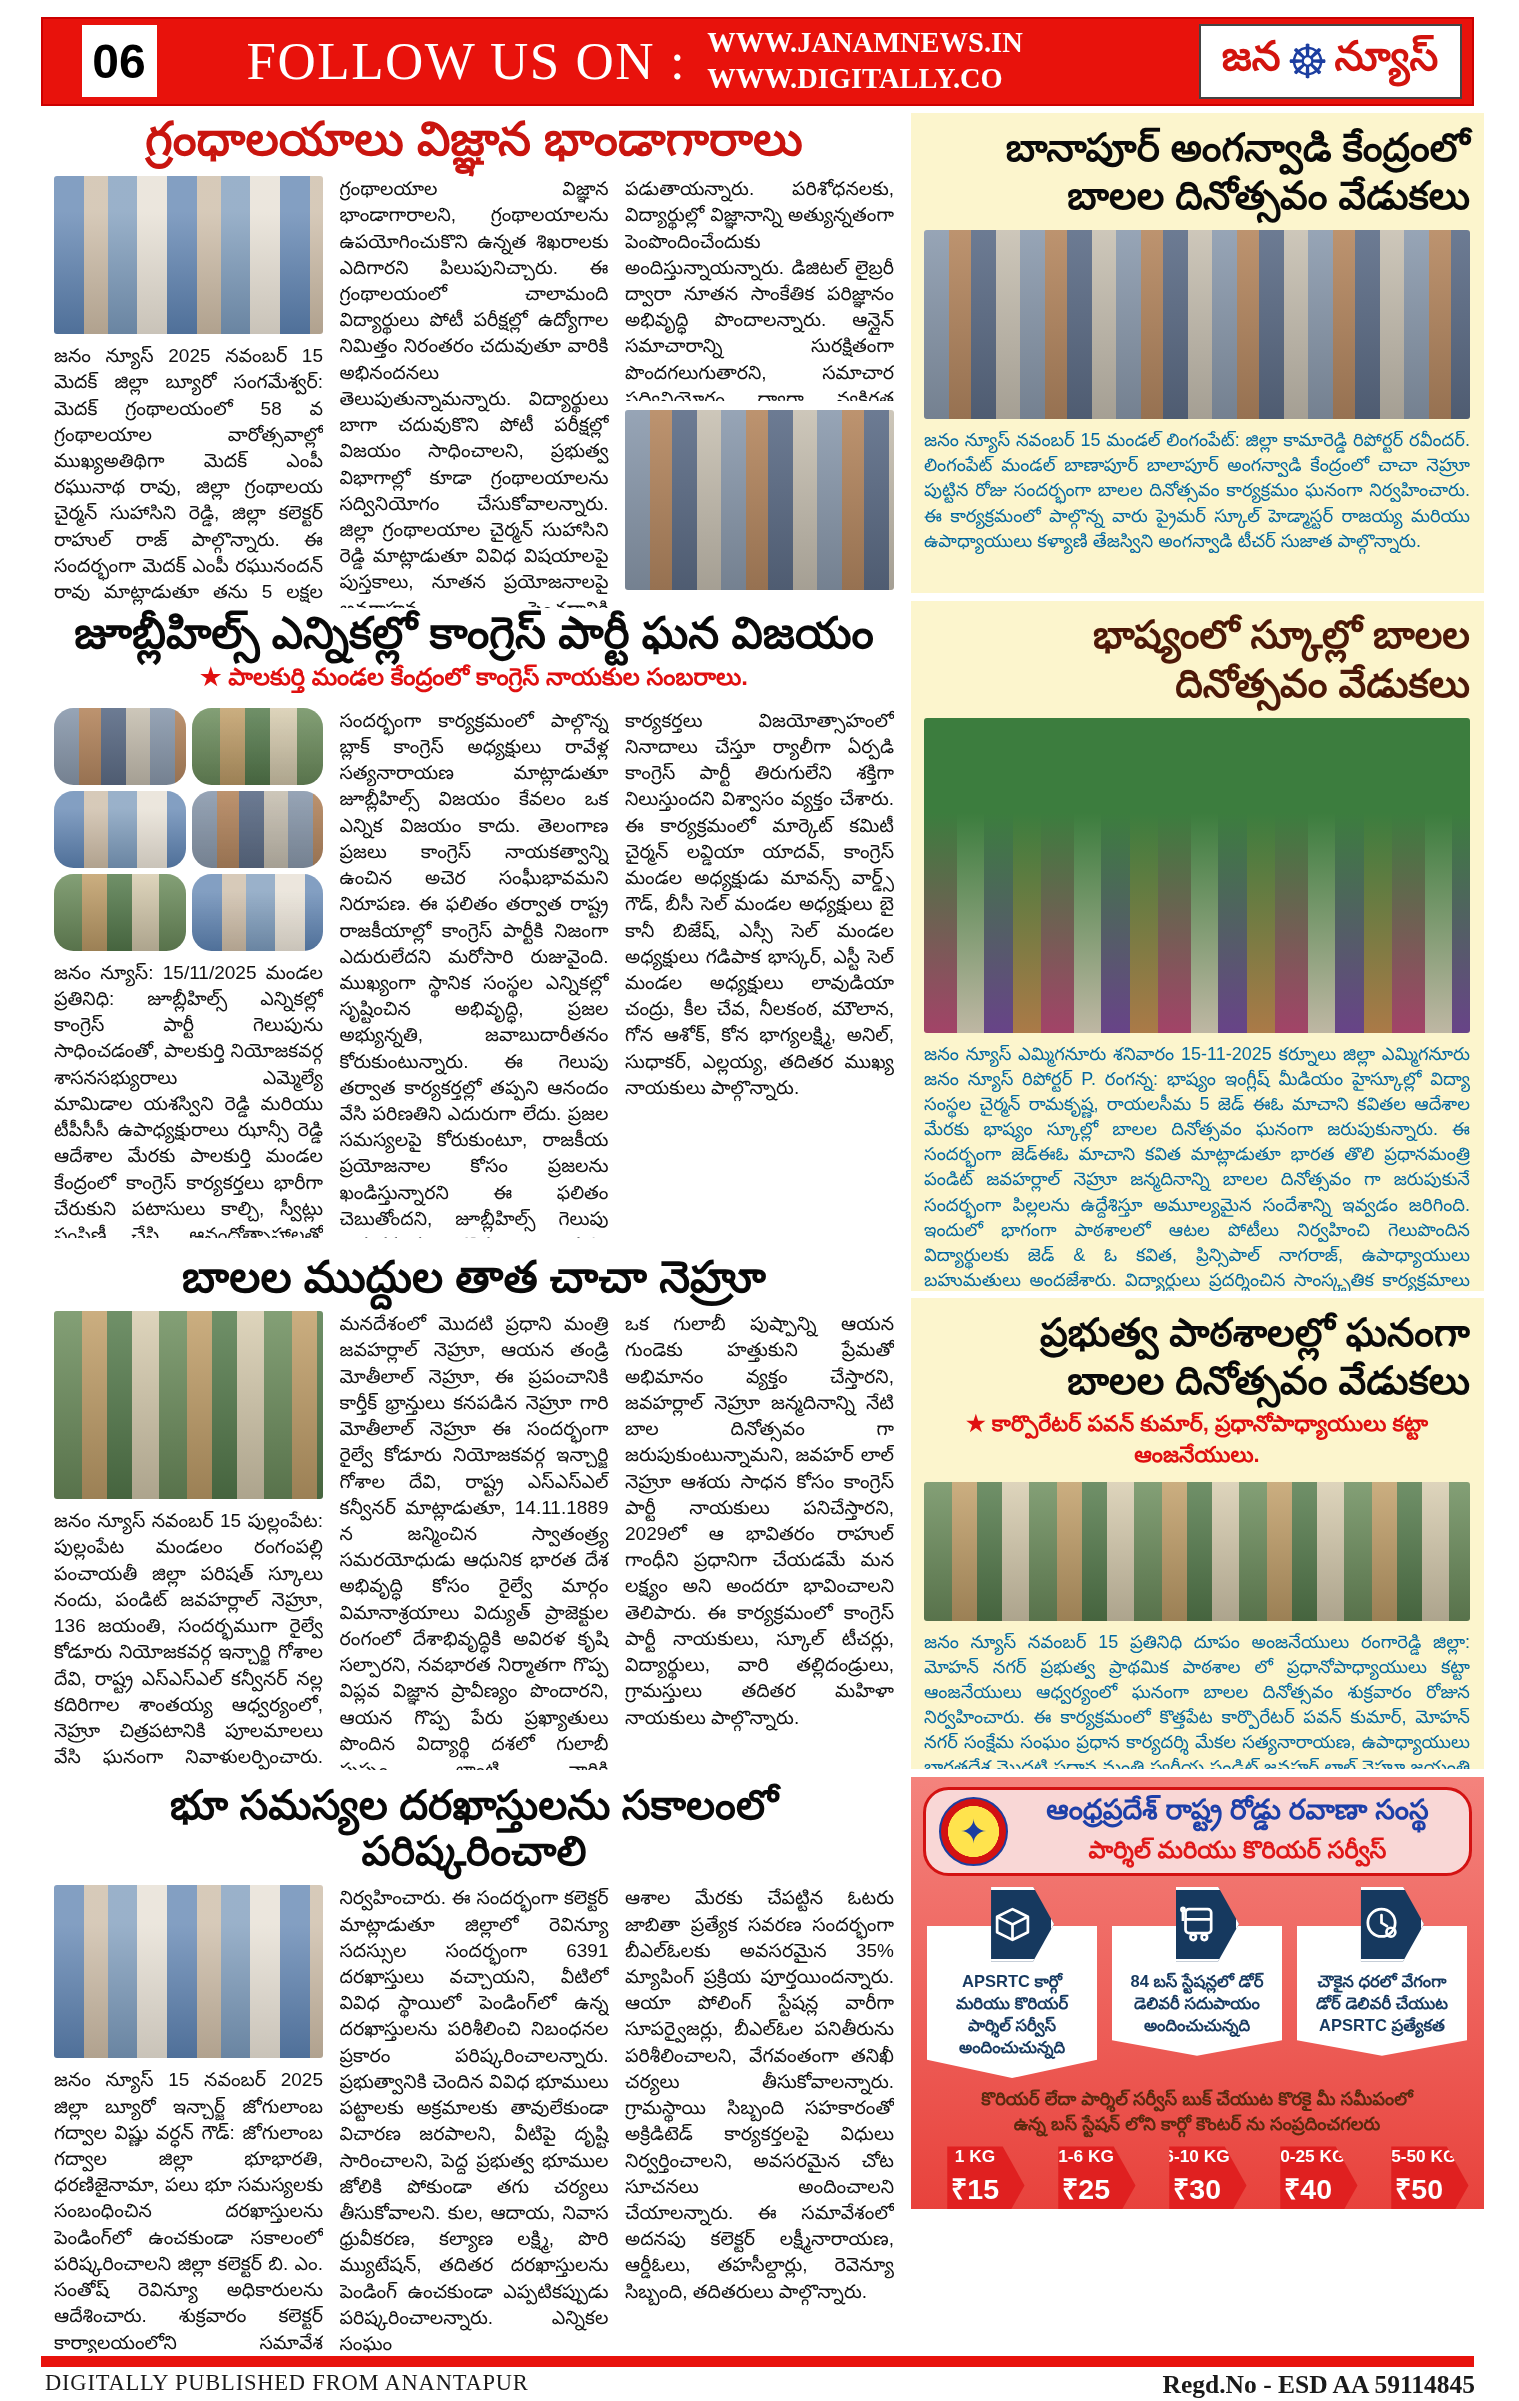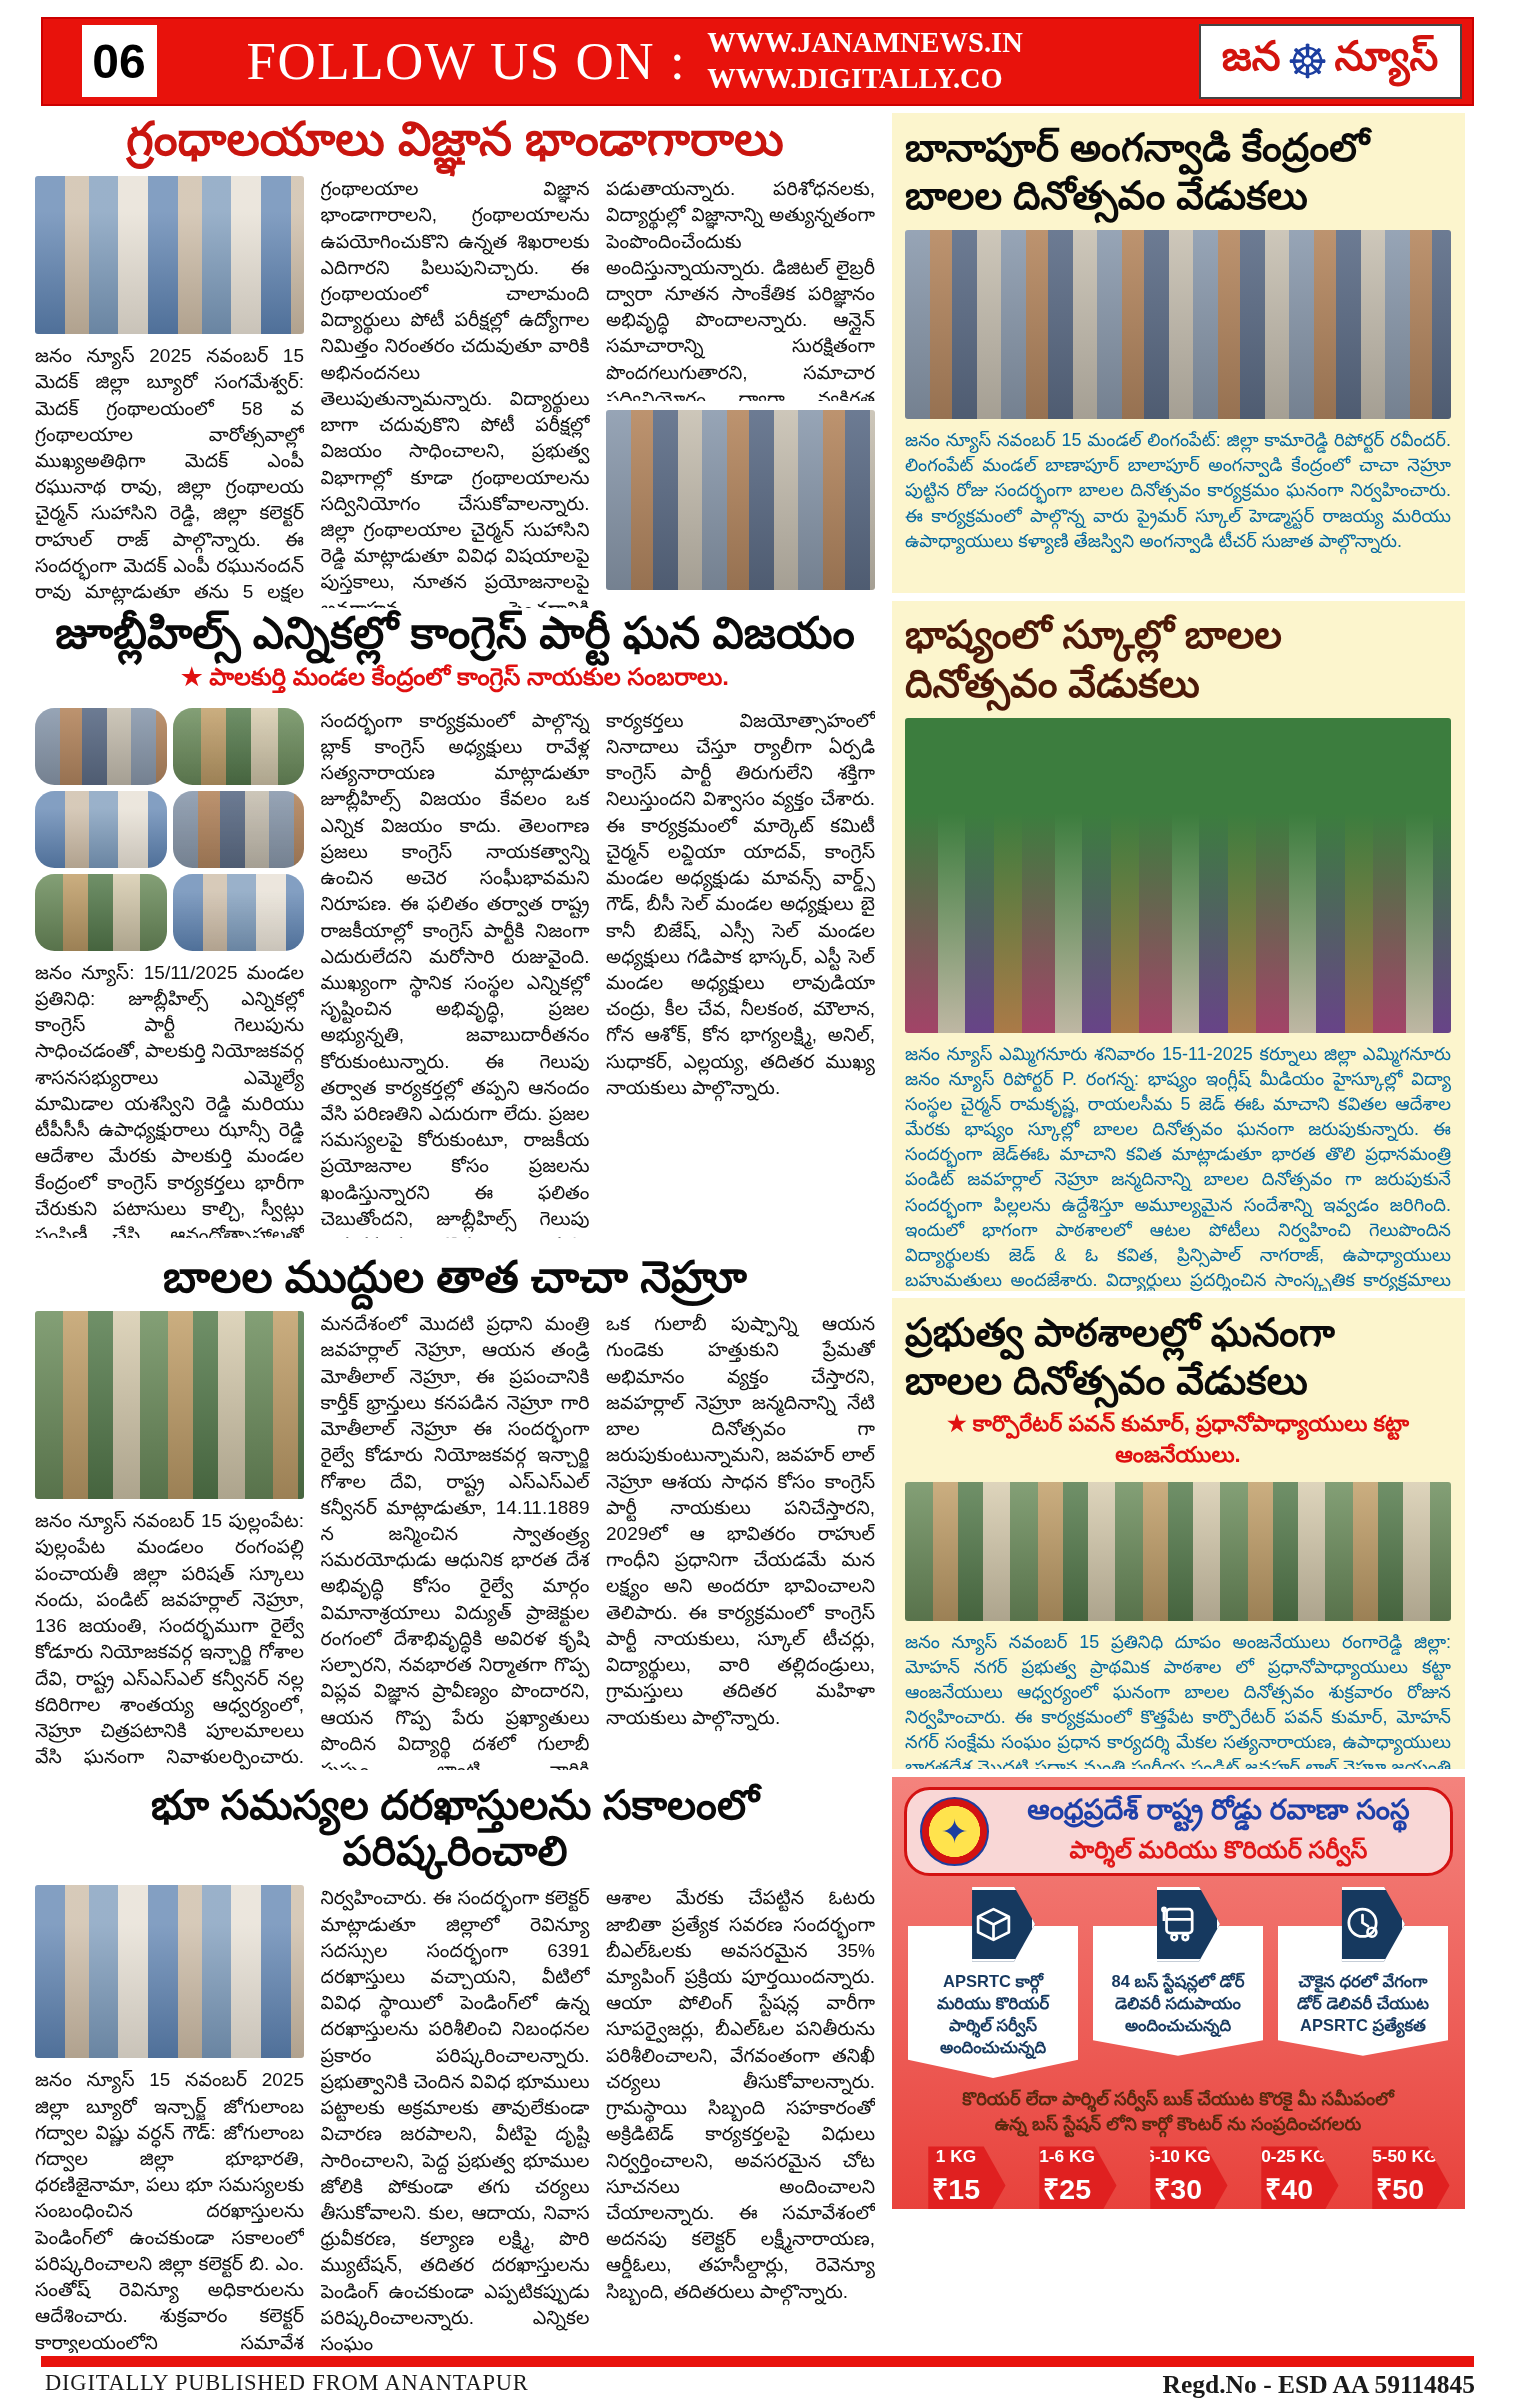--- a/index.html
+++ b/index.html
@@ -26,21 +26,21 @@
     color:#fff; font-family:"Liberation Serif", serif; font-size:28.5px; font-weight:bold;
     margin-left:21px; line-height:1.25; white-space:nowrap;
   }
   .logo {
     margin-left:auto; margin-right:10.5px; background:#fff; border:2.3px solid #444;
     width:263px; height:75px; display:flex; align-items:center; justify-content:center; gap:6px;
   }
   .logo .ltxt { color:#d2140e; font-weight:bold; font-size:41px; }
   .logo .wheel { color:#1c3ea0; font-size:47px; line-height:1; }
   
-  .content { position:absolute; left:35px; top:113px; width:1430px; height:2242px; display:flex; gap:16.5px; }
+  .content { position:absolute; left:54px; top:113px; width:1430px; height:2242px; display:flex; gap:16.5px; }
   .left-col { width:840px; display:flex; flex-direction:column; }
   .right-col { width:573px; display:flex; flex-direction:column; gap:7.5px; }
   
   .art { overflow:hidden; }
   .art-a1 { height:495px; }
   .art-a2 { height:630px; }
   .art-a3 { height:518px; margin-top:13.5px; }
   .art-a4 { height:570px; margin-top:13.5px; }
   .hl { text-align:center; font-weight:bold; line-height:1.12; }
   .hl-red { color:#c9150f; font-size:47px; }
@@ -66,21 +66,21 @@
   .ph-stage { background:
       linear-gradient(180deg,#3c7d3e 0 30%, rgba(0,0,0,.15)),
       repeating-linear-gradient(90deg,#bf4f7a 0 33px,#e0d7c0 33px 60px,#7a4fa0 60px 89px,#c98f54 89px 117px), #9a6f8a; }
   .ph-grid { display:grid; grid-template-columns:1fr 1fr; gap:6px; }
   .ph-grid .ph { height:77px; border-radius:19.5px; }
   
   .panel { background:#fcf5cd; padding:10.5px 13.5px; overflow:hidden; }
   .p1 { height:480px; }
   .p2 { height:690px; }
   .p3 { height:471px; }
-  .rhl { text-align:left; font-weight:bold; font-size:39px; line-height:1.25; color:#0a0a0a; }
+  .rhl { text-align:right; font-weight:bold; font-size:39px; line-height:1.25; color:#0a0a0a; }
   .rhl-brown { color:#4c1808; }
   .rsub { text-align:center; color:#e01010; font-weight:bold; font-size:22px; margin-top:4.5px; }
   .rtxt { font-size:18px; line-height:1.4; text-align:justify; color:#0369a1; margin-top:9px; }
   .rph { margin-top:9px; }
   
   .ad { height:432px; background:linear-gradient(180deg,#f4837d,#e8423c); padding:10.5px 12px; overflow:hidden; }
   .ad-head { background:#f9d7d6; border:3px solid #d31212; border-radius:25.5px; height:89px;
     display:flex; align-items:center; padding:0 13.5px; gap:12px; }
   .ad-logo { width:69px; height:69px; border-radius:50%；; border-radius:50%;
     background:radial-gradient(circle at 50% 50%, #ffe34d 0 55%, #d31212 56% 78%, #ffffff 79% 100%);

